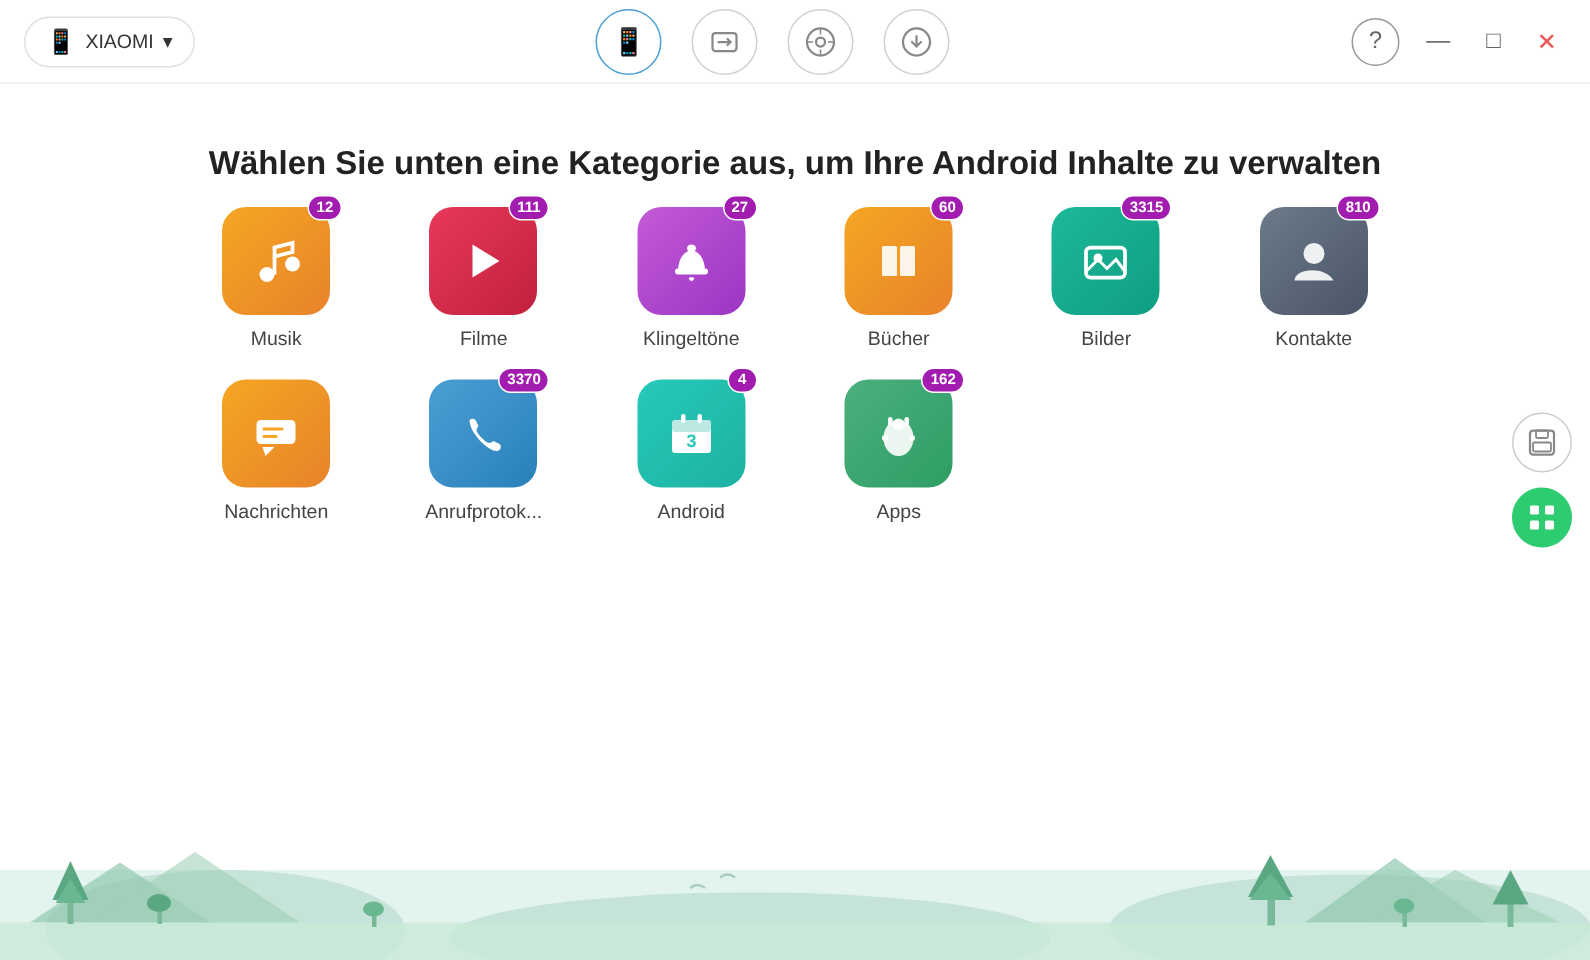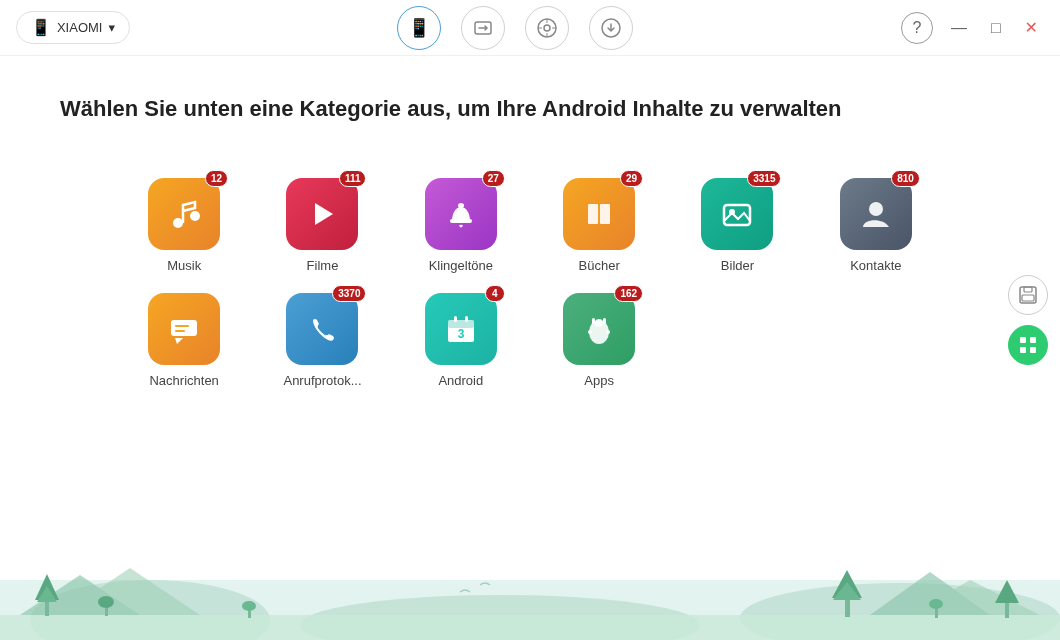--- a/index.html
+++ b/index.html
@@ -88,21 +88,22 @@
     }
 
     
     .main {
       padding: 40px 60px 0 60px;
     }
     .headline {
       font-size: 22px;
       font-weight: 600;
       color: #222;
-      margin-bottom: 56px;
+      text-align: center;
+      margin-bottom: 16px;
     }
 
     
     .category-grid {
       display: grid;
       grid-template-columns: repeat(6, 1fr);
       gap: 20px 10px;
       max-width: 820px;
       margin: 0 auto;
     }
@@ -124,21 +125,21 @@
       border-radius: 16px;
       display: flex;
       align-items: center;
       justify-content: center;
       font-size: 32px;
     }
     .badge {
       position: absolute;
       top: -8px;
       right: -8px;
-      background: #b91c1c;
+      background: #a21caf;
       color: #fff;
       font-size: 10px;
       font-weight: bold;
       border-radius: 10px;
       padding: 2px 5px;
       min-width: 20px;
       text-align: center;
       border: 1.5px solid #fff;
     }
     .category-label {
@@ -289,21 +290,21 @@
       </div>
       <div class="category-item">
         <div class="icon-wrapper">
           <div class="icon-box ic-buecher">
             <svg width="38" height="38" viewBox="0 0 38 38">
               <rect x="8" y="9" width="10" height="20" rx="1" fill="white" opacity="0.9"></rect>
               <rect x="20" y="9" width="10" height="20" rx="1" fill="white" opacity="0.9"></rect>
               <path d="M18,10 L20,10 L20,29 L18,29 Z" fill="rgba(245,166,35,0.5)"></path>
             </svg>
           </div>
-          <span class="badge">29</span>
+          <span class="badge">60</span>
         </div>
         <span class="category-label">Bücher</span>
       </div>
       <div class="category-item">
         <div class="icon-wrapper">
           <div class="icon-box ic-bilder">
             <svg width="38" height="38" viewBox="0 0 38 38">
               <rect x="6" y="10" width="26" height="20" rx="3" stroke="white" stroke-width="2.5" fill="none"></rect>
               <circle cx="14" cy="17" r="3" fill="white"></circle>
               <path d="M6,26 L14,18 L20,24 L26,18 L32,26" stroke="white" stroke-width="2" fill="none"></path>

